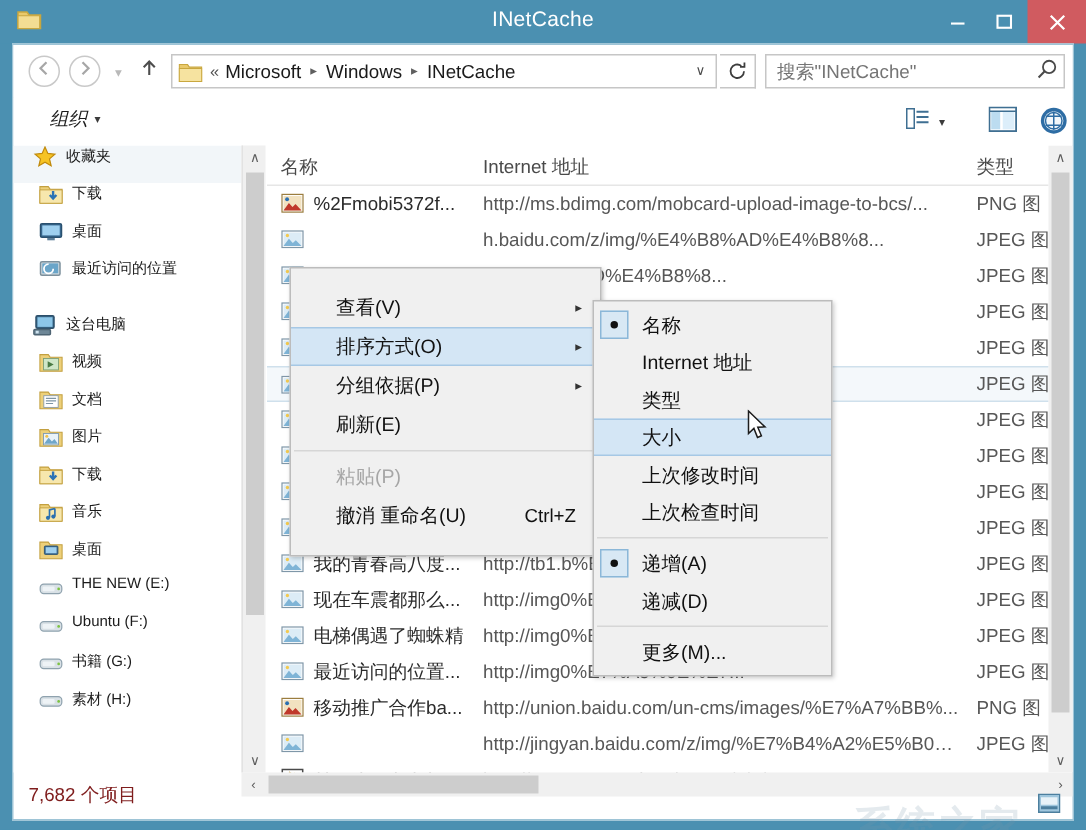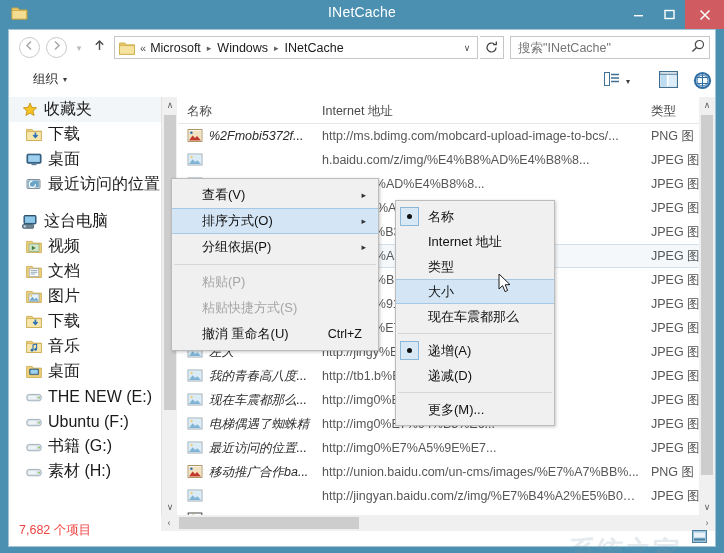--- a/index.html
+++ b/index.html
@@ -100,39 +100,40 @@
   }
   #search-icon {
     width: 22px; text-align: center; font-size: 13px; color: #4a4a4a;
     transform: scaleX(-1);
   }
 
   
   #cmdbar {
     position: absolute; left: 0; top: 35px; width: 706px; height: 32px;
     background: #ffffff;
+    font-style: italic;
   }
   #organize-btn {
     position: absolute; left: 24px; top: 6px;
     font-size: 12.5px; color: #1c1c1c;
     display: flex; align-items: center; gap: 5px;
   }
   .caret-dn { font-size: 8px; color: #3b3b3b; }
   #view-icon-btn  { position: absolute; left: 595px; top: 7px; display:flex; align-items:center; gap:6px; }
   #pane-btn       { position: absolute; left: 650px; top: 6px; }
   #help-btn       { position: absolute; left: 684px; top: 6px; }
 
   
   #navpane {
     position: absolute; left: 0; top: 67px; width: 152px; height: 418px;
     background: #ffffff; overflow: hidden;
   }
   .tree-item {
-    height: 25px; display: flex; align-items: center;
-    font-size: 16px; color: #1b1b1b; padding-left: 16px; gap: 6px;
+    height: 25px; display: flex; 
+    font-size: 10px; color: #1b1b1b; padding-left: 16px; gap: 6px;
   }
   .tree-item.root { padding-left: 12px; }
   .tree-item.header-sel { background: #f2f6f9; }
   .tree-ico {
     width: 17px; height: 15px; flex: 0 0 auto;
     display:flex; align-items:center; justify-content:center;
   }
   .tree-label { white-space: nowrap; }
   .tree-gap { height: 12px; }
 
@@ -172,21 +173,21 @@
   .frow {
     position: relative; height: 24px; display: flex; align-items: center;
     font-size: 12.5px; color: #3b3b3b; white-space: nowrap;
   }
   .frow.sel { background: #f4f8fb; border-top:1px solid #cfe0ec; border-bottom:1px solid #cfe0ec; }
   .f-ico {
     position:absolute; left: 9px; top: 4px; width: 16px; height: 16px;
   }
   .f-name {
     position: absolute; left: 31px; width: 108px; overflow: hidden;
-    text-overflow: ellipsis; color: #2b2b2b; font-style: italic;
+    text-overflow: ellipsis; color: #2b2b2b;
   }
   .f-url {
     position: absolute; left: 144px; width: 322px; overflow: hidden;
     text-overflow: ellipsis; color: #575757;
   }
   .f-type {
     position: absolute; left: 473px; width: 48px; overflow: hidden;
     color: #575757;
   }
 
@@ -213,28 +214,28 @@
     display:flex; align-items:center; justify-content:center;
     font-size:9px; color:#5d5d5d;
   }
   #hs-left { left:0; } #hs-right { right:0; }
   #hs-thumb { position:absolute; left:18px; top:2px; width:180px; height:12px; background:#cdcdcd; }
 
   
   #statusbar {
     position: absolute; left: 0; top: 485px; width: 152px; height: 31px;
     display: flex; align-items: center; padding-left: 10px;
-    font-size: 12.5px; color: #ef4444;
+    font-size: 12.5px; color: #7f1d1d;
   }
 
   
   #ctxmenu {
-    position: absolute; left: 162px; top: 148px; width: 208px;
+    position: absolute; left: 184px; top: 148px; width: 208px;
     background: #f0f0f0; border: 1px solid #bcbcbc;
-    padding: 3px 0; z-index: 40;
+    padding: 13px 0; z-index: 40;
     box-shadow: 1px 1px 3px rgba(0,0,0,.22);
   }
   .mi {
     height: 26px; display: flex; align-items: center;
     padding-left: 30px; font-size: 13px; color: #111111; position: relative;
   }
   .mi.hl { background: #d4e6f5; border-top:1px solid #a6c8e5; border-bottom:1px solid #a6c8e5; }
   .mi.dim { color: #a6a6a6; }
   .mi .arrow { position: absolute; right: 12px; font-size: 9px; color: #333; }
   .mi .accel { position: absolute; right: 16px; font-size: 12.5px; color: #111; }
@@ -781,26 +782,26 @@
           <span class="arrow">▸</span>
         </div>
         <div class="mi hl">
           <span>排序方式(O)</span>
           <span class="arrow">▸</span>
         </div>
         <div class="mi">
           <span>分组依据(P)</span>
           <span class="arrow">▸</span>
         </div>
+        <div class="mi">
+          <span>刷新(E)</span>
+        </div>
         <div class="msep"></div>
         <div class="mi dim">
           <span>粘贴(P)</span>
-        </div>
-        <div class="mi dim">
-          <span>粘贴快捷方式(S)</span>
         </div>
         <div class="mi">
           <span>撤消 重命名(U)</span>
           <span class="accel">Ctrl+Z</span>
         </div>
       </div>
 
     <div id="submenu">
         <div class="smi">
           <span class="radio-box">
@@ -811,21 +812,24 @@
         <div class="smi">
           <span>Internet 地址</span>
         </div>
         <div class="smi">
           <span>类型</span>
         </div>
         <div class="smi hl">
           <span>大小</span>
         </div>
         <div class="smi">
-          <span>现在车震都那么</span>
+          <span>上次修改时间</span>
+        </div>
+        <div class="smi">
+          <span>上次检查时间</span>
         </div>
         <div class="msep"></div>
         <div class="smi">
           <span class="radio-box">
             <span class="radio-dot"></span>
           </span>
           <span>递增(A)</span>
         </div>
         <div class="smi">
           <span>递减(D)</span>

